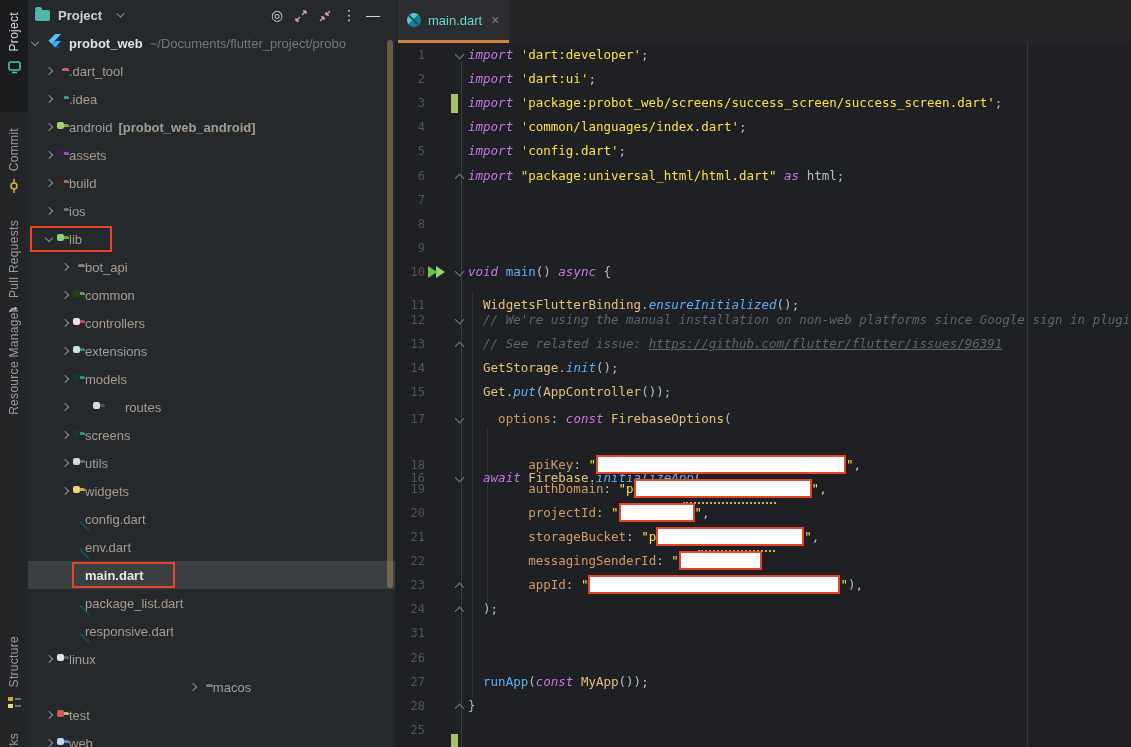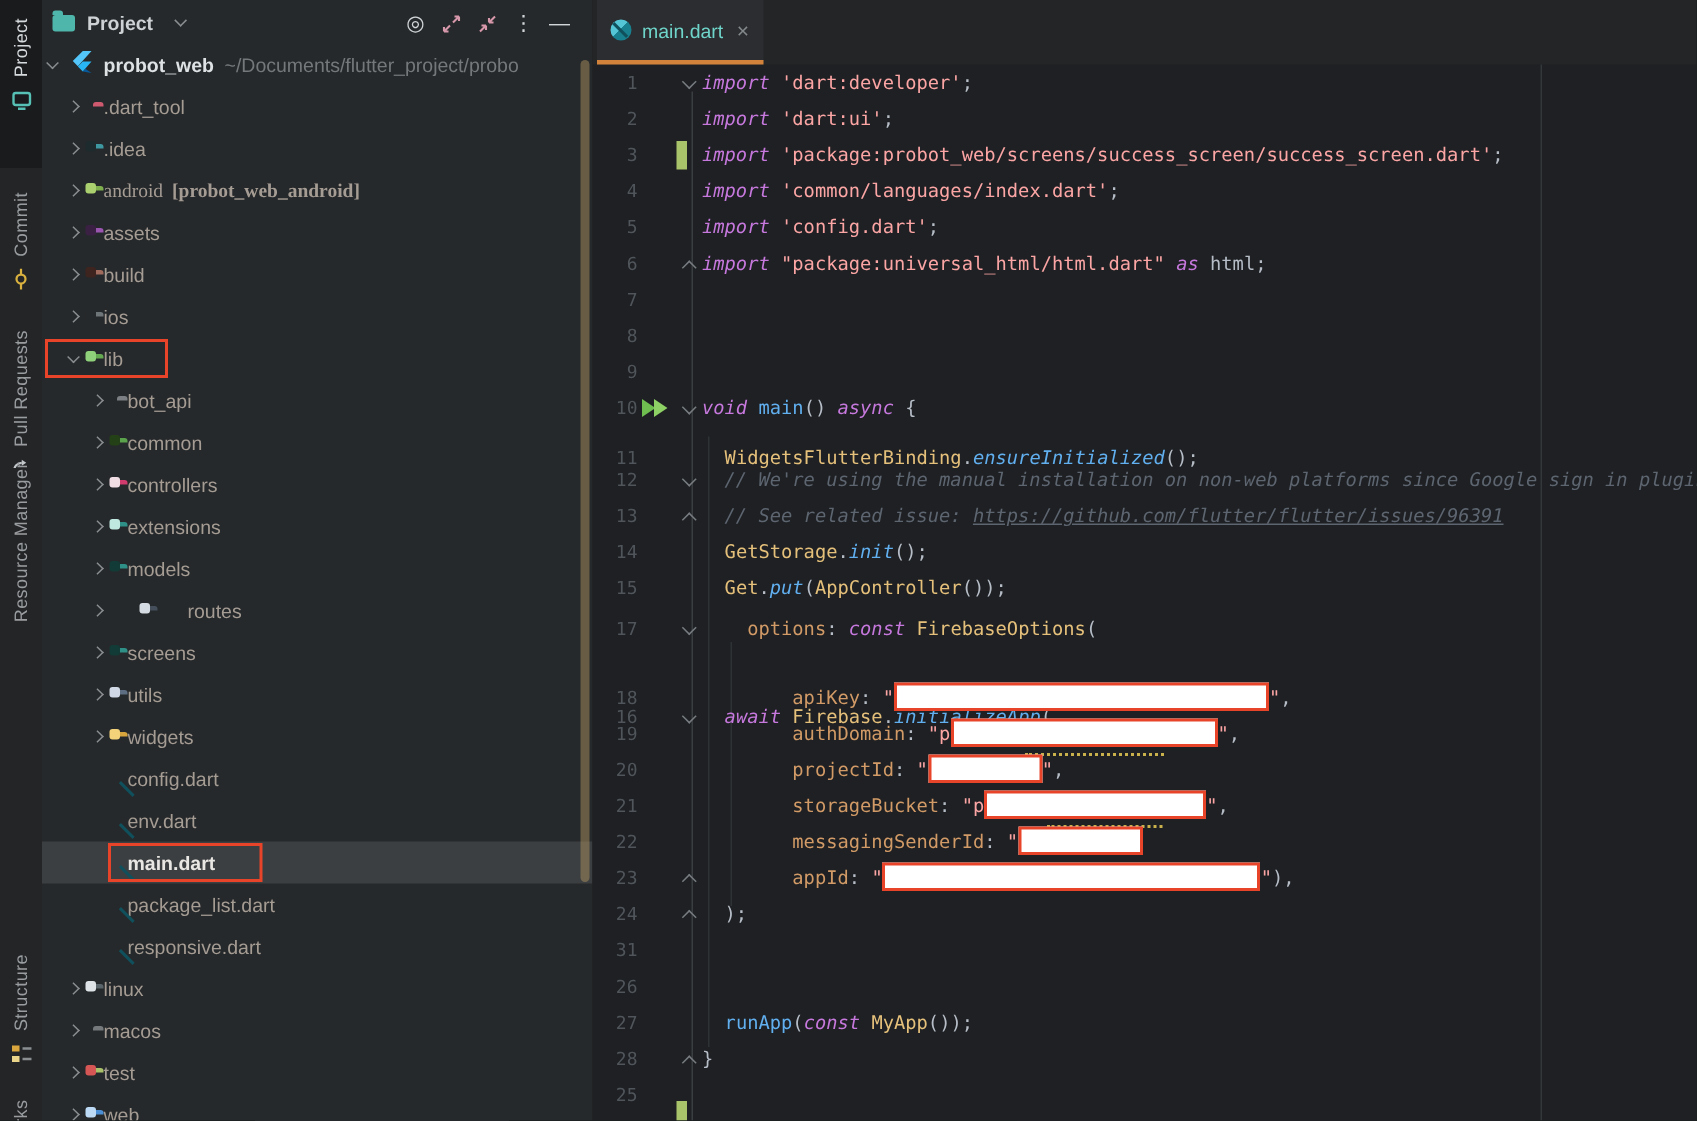--- a/index.html
+++ b/index.html
@@ -68,21 +68,21 @@
   .guide { position:absolute; width:1px; background:#2e3235; }
   .fold-guide { position:absolute; left:66px; top:18px; bottom:0; width:1px; background:#3b3e41; }
   .margin-guide { position:absolute; left:632px; top:0; bottom:0; width:1px; background:#33373a; }
 
   .cl { position:absolute; left:0; width:736px; height:24.1px; }
   .num { position:absolute; left:0; top:0; width:30px; text-align:right; color:#4f555b; font-size:12px;
          line-height:24.1px; font-family:"DejaVu Sans Mono", monospace; }
   .codepre { position:absolute; left:73px; top:0; white-space:pre; font-family:"DejaVu Sans Mono", monospace;
              font-size:12.5px; line-height:24.1px; color:#b6bdc7; }
   .k { color:#c678dd; font-style:italic; }
-  .s { color:#fca5a5; }
+  .s { color:#fde047; }
   .c { color:#5d6570; font-style:italic; }
   .u { color:#5d6570; font-style:italic; text-decoration:underline; }
   .y { color:#e5c07b; }
   .f { color:#61afef; font-style:italic; }
   .fb{ color:#61afef; }
   .o { color:#d19a66; }
   .p { color:#b6bdc7; }
   .boxwrap { display:inline-block; position:relative; vertical-align:middle; margin-top:-3px; }
   .redact { display:inline-block; background:#ffffff; border:2px solid #e8442a; height:19px; vertical-align:middle; }
   .squig { position:absolute; left:28%; bottom:-4px; width:52%; border-bottom:2px dotted #c9b24b; }
@@ -195,21 +195,21 @@
         <div class="row" style="padding-left: 18px;">
           <span class="chev closed"></span>
           <span class="t-icon"><span class="folder" style="background: rgb(207, 90, 112);"></span></span>
           <span class="">.dart_tool</span>
         </div>
         <div class="row" style="padding-left: 18px;">
           <span class="chev closed"></span>
           <span class="t-icon"><span class="folder" style="background: rgb(62, 152, 162);"><span class="badge" style="background: rgb(29, 42, 46);"></span></span></span>
           <span class="">.idea</span>
         </div>
-        <div class="row" style="padding-left: 18px; font-family: Liberation Serif, serif;">
+        <div class="row" style="padding-left: 18px;">
           <span class="chev closed"></span>
           <span class="t-icon"><span class="folder" style="background: rgb(127, 174, 79);"><span class="badge" style="background: rgb(169, 207, 110);"></span></span></span>
           <span class="">android</span>
           <span class="suffix bold">[probot_web_android]</span>
         </div>
         <div class="row" style="padding-left: 18px;">
           <span class="chev closed"></span>
           <span class="t-icon"><span class="folder" style="background: rgb(154, 85, 176);"><span class="badge" style="background: rgb(58, 33, 68);"></span></span></span>
           <span class="">assets</span>
         </div>
@@ -293,21 +293,21 @@
         </div>
         <div class="row" style="padding-left: 50px;">
           <span class="t-icon"><span class="dart-ic"></span></span>
           <span class="">responsive.dart</span>
         </div>
         <div class="row" style="padding-left: 18px;">
           <span class="chev closed"></span>
           <span class="t-icon"><span class="folder" style="background: rgb(89, 100, 106);"><span class="badge" style="background: rgb(221, 227, 230);"></span></span></span>
           <span class="">linux</span>
         </div>
-        <div class="row" style="padding-left: 18px;">
+        <div class="row" style="padding-left: 18px; justify-content: center;">
           <span class="chev closed"></span>
           <span class="t-icon"><span class="folder" style="background: rgb(117, 121, 124);"></span></span>
           <span class="">macos</span>
         </div>
         <div class="row" style="padding-left: 18px;">
           <span class="chev closed"></span>
           <span class="t-icon"><span class="folder" style="background: rgb(169, 193, 104);"><span class="badge" style="background: rgb(214, 86, 86);"></span></span></span>
           <span class="">test</span>
         </div>
         <div class="row" style="padding-left: 18px;">

